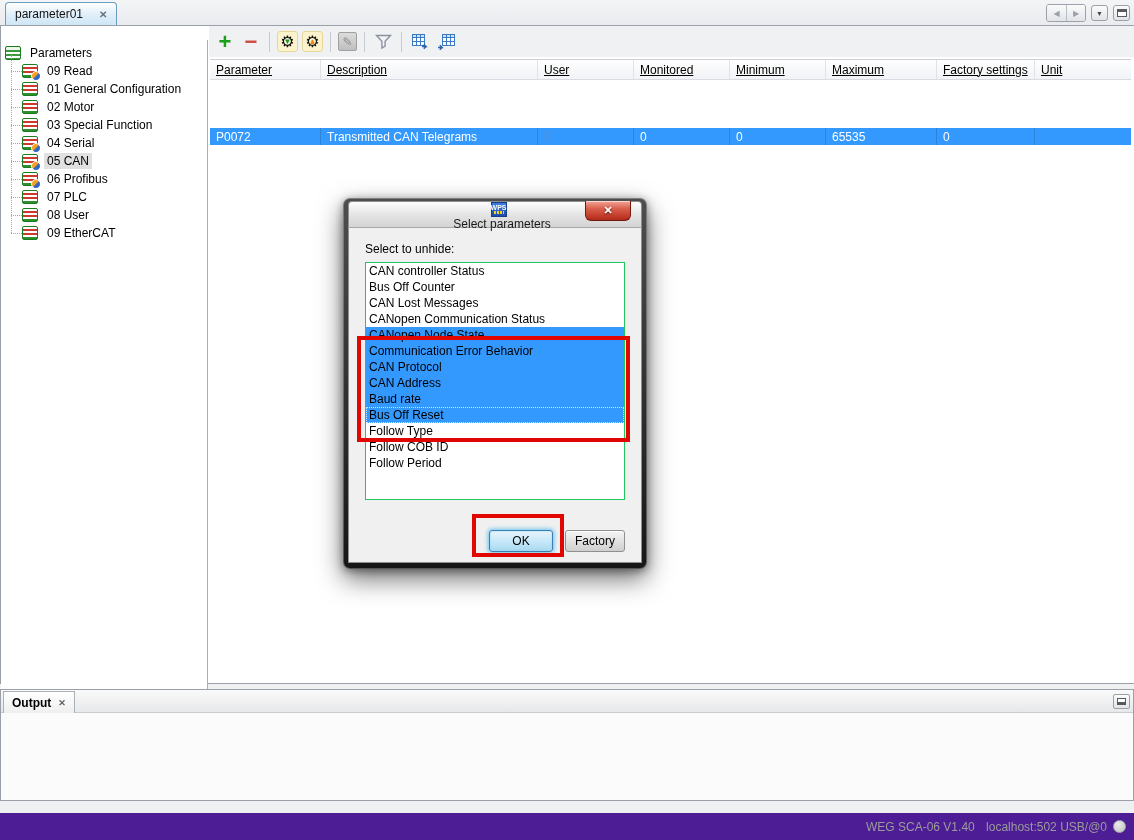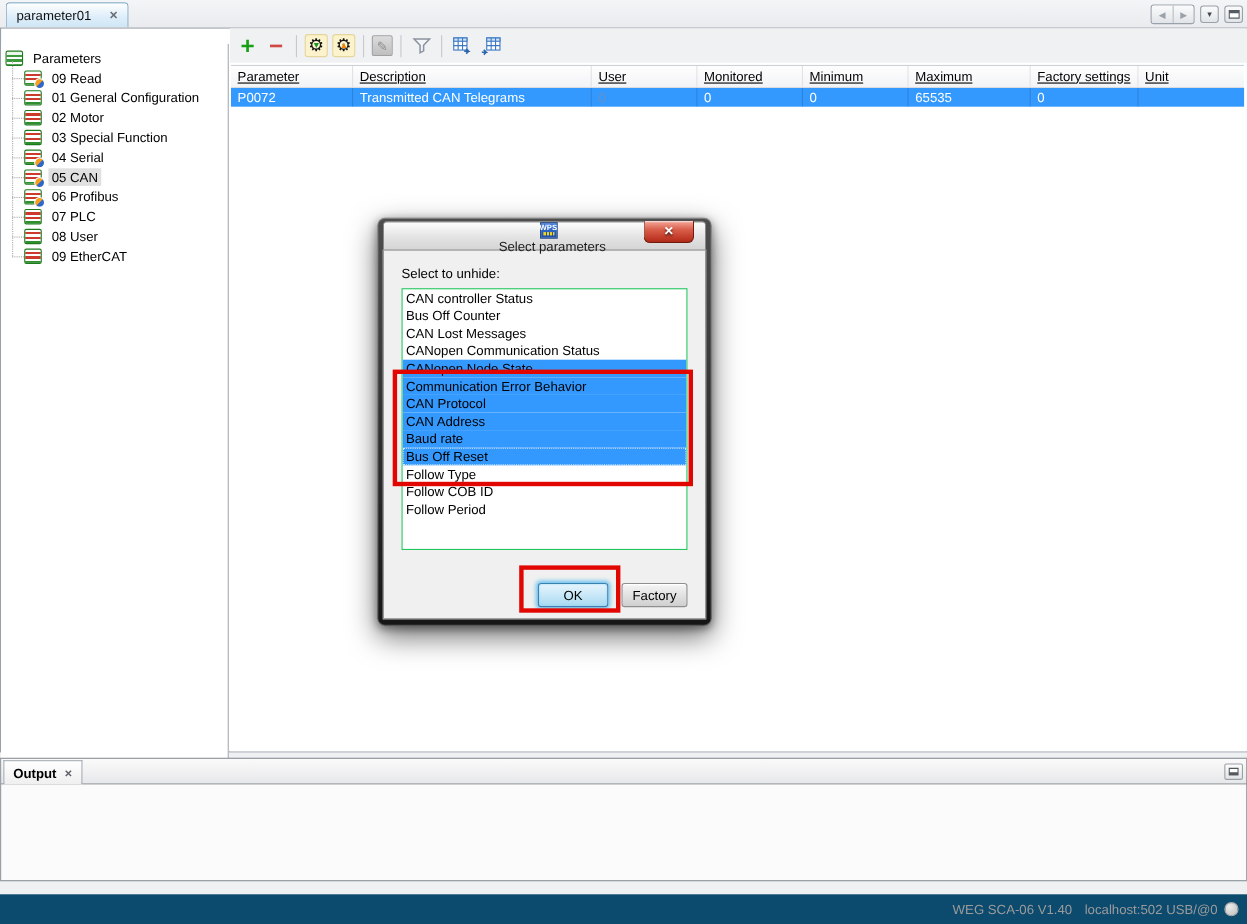--- a/index.html
+++ b/index.html
@@ -61,21 +61,21 @@
   .ar.up { color:#f08400; }
   .tool-edit { width:19px; height:19px; background:linear-gradient(#dcdcdc,#bfbfbf); border:1px solid #a0a0a0;
     border-radius:2px; display:flex; align-items:center; justify-content:center; color:#8b8b8b; font-size:12px; }
 
   
   #grid { position:absolute; left:1px; top:33px; width:921px; }
   .grid-header { display:flex; height:21px; border-top:1px solid #cdd1d7; border-bottom:1px solid #d8dbe0;
     background:linear-gradient(#fefefe,#f2f3f6); }
   .hcell { height:100%; display:flex; align-items:center; padding-left:6px; border-right:1px solid #dfe3e8;
     white-space:nowrap; overflow:hidden; color:#000;text-decoration:underline; }
-  .grid-row { display:flex; height:17px; background:#3399ff; color:#fff; }
+  .grid-row { display:flex; height:17px; background:#3399ff; color:#fff;margin-top:48px; }
   .cell { height:100%; display:flex; align-items:center; padding-left:6px; border-right:1px solid rgba(0,0,0,0.14);
     white-space:nowrap; overflow:hidden; }
   .cell.dim { color:#6391c9; }
   .c0{width:111px;} .c1{width:217px;} .c2{width:96px;} .c3{width:96px;}
   .c4{width:96px;} .c5{width:111px;} .c6{width:98px;} .c7{width:96px; border-right:none;}
 
   
   #output-panel { position:absolute; left:0; top:689px; width:1134px; height:112px;
     border:1px solid #9aa0a8; background:#404040; }
   .out-header { position:relative; height:23px; background:linear-gradient(#fafafa,#e7e8ea);
@@ -83,21 +83,21 @@
   .out-tab { position:absolute; left:2px; top:1px; height:22px; display:flex; align-items:center;
     padding:0 8px; background:linear-gradient(#ffffff,#efefef); border:1px solid #aab0b7; border-bottom:none; }
   .out-tab .out-label { font-weight:bold; }
   .out-tab .tab-close { margin-left:7px; font-size:9px; font-weight:bold; color:#5d6167; }
   .out-min-btn { position:absolute; right:3px; top:4px; width:17px; height:15px; border:1px solid #9aa0a8;
     border-radius:2px; background:linear-gradient(#fdfdfd,#e2e4e7); display:flex; align-items:center; justify-content:center; }
   .min-glyph { width:9px; height:7px; border:1px solid #55585c; border-bottom:3px solid #55585c; background:#fff; }
   .out-content { position:absolute; left:0; top:23px; right:0; bottom:0; background:#fbfbfc; }
 
   
-  #statusbar { position:absolute; left:0; top:813px; width:1134px; height:27px; background:#0c4a6e;
+  #statusbar { position:absolute; left:0; top:813px; width:1134px; height:27px; background:#4c1d95;
     display:flex; align-items:center; justify-content:flex-end; color:#9b9b9b; }
   #statusbar .st-text { margin-right:6px; }
   #statusbar .st-text span + span { margin-left:8px; }
   .status-led { width:13px; height:13px; border-radius:50%; border:1px solid #aaaaaa;
     background:radial-gradient(circle at 35% 30%, #ececec, #bdbdbd); margin-right:8px; }
 
   
   #dialog { position:absolute; left:343px; top:198px; width:304px; height:371px; z-index:50;
     border-radius:7px; background:linear-gradient(#4e4e4e,#161616);
     box-shadow:0 10px 26px rgba(0,0,0,0.55), 0 2px 8px rgba(0,0,0,0.4), inset 0 0 0 1px rgba(255,255,255,0.28);

